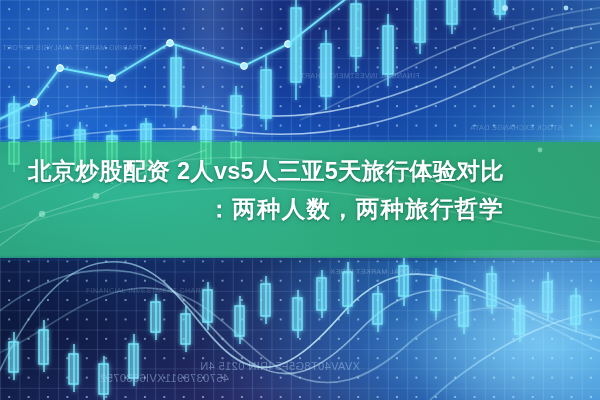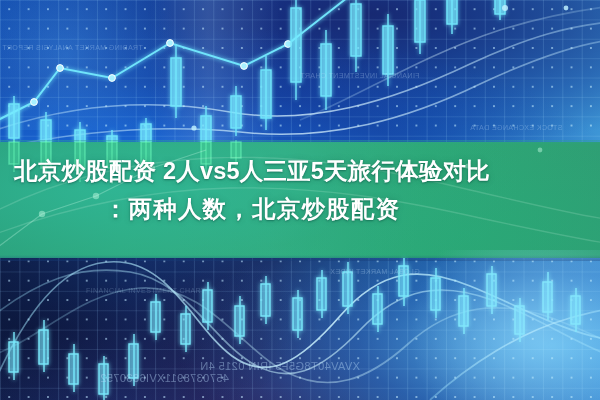--- a/index.html
+++ b/index.html
@@ -74,21 +74,21 @@
   .dark-b{
     position:absolute;left:0;top:258px;width:330px;height:142px;
     background:radial-gradient(120% 100% at 10% 50%, rgba(8,14,44,.55), rgba(8,14,44,0) 72%);
   }
 
   svg{position:absolute;left:0;top:0;overflow:visible;}
 
   
   .title{
     position:absolute;left:0;top:152px;width:504px;
-    text-align:center;color:#fff;font-weight:bold;
+    text-align:right;color:#fff;font-weight:bold;
     font-size:23.5px;line-height:38px;letter-spacing:.2px;
     text-shadow:0 1px 2px rgba(0,60,50,.45),0 0 6px rgba(0,70,60,.25);
     white-space:nowrap;
   }
   .title .l2{letter-spacing:1.2px;}
 
   
   .mtext{
     position:absolute;color:rgba(200,230,255,.30);
     font-size:7px;letter-spacing:.4px;white-space:nowrap;
@@ -296,16 +296,16 @@
   <div class="mtext m-flip" style="left:2px;top:44px;">TRADING MARKET ANALYSIS REPORT</div>
   <div class="mtext m-flip" style="left:300px;top:72px;">FINANCIAL INVESTMENT CHART</div>
   <div class="mtext m-flip" style="left:470px;top:124px;">STOCK EXCHANGE DATA</div>
   <div class="mtext m-flip" style="left:100px;top:372px;font-size:11px;color:rgba(190,225,255,.42);">4570378911XVI6830752</div>
   <div class="mtext m-flip" style="left:200px;top:360px;font-size:11px;color:rgba(190,225,255,.40);">XVAV40T8G5F5 IRIN 0215 4N</div>
   <div class="mtext m-flip" style="left:330px;top:268px;">GLOBAL MARKET INDEX</div>
   <div class="mtext" style="left:86px;top:287px;color:rgba(200,230,255,.22);">FINANCIAL INVESTMENT CHART</div>
 
   <div class="title">
     <div class="l1">北京炒股配资 2人vs5人三亚5天旅行体验对比</div>
-    <div class="l2">：两种人数，北京炒股配资</div>
+    <div class="l2">：两种人数，两种旅行哲学</div>
   </div>
 
 </div>
 
 </body></html>

